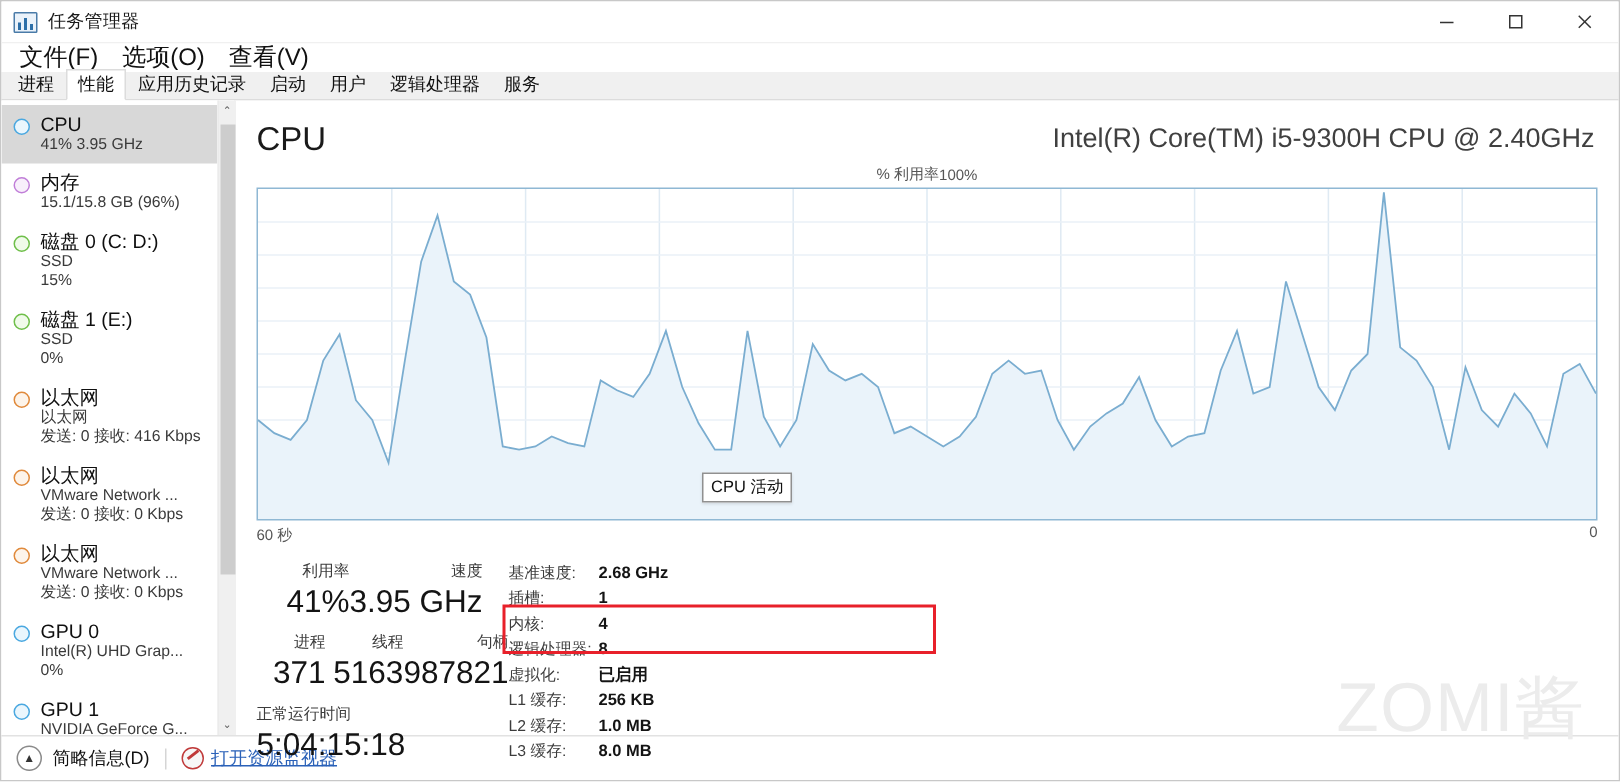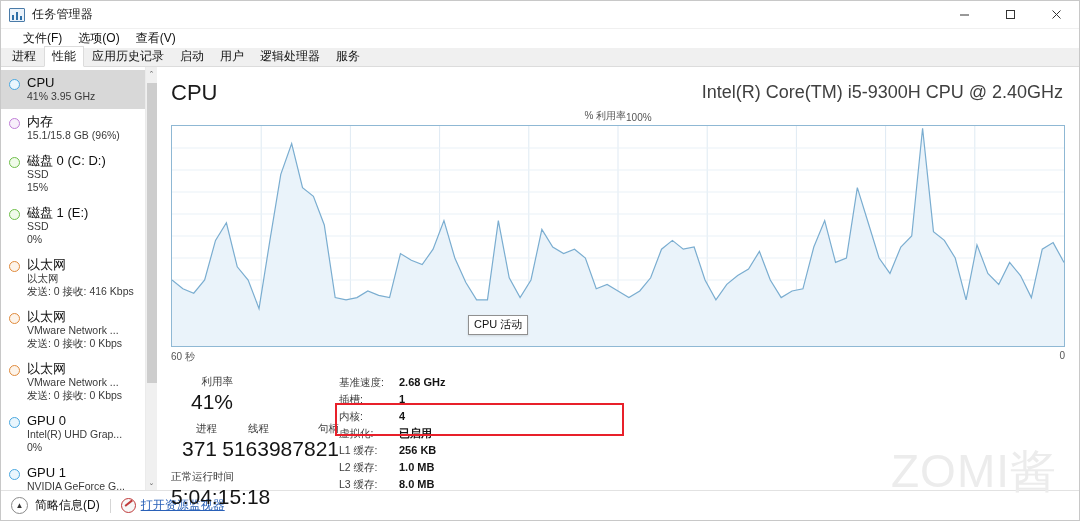--- a/index.html
+++ b/index.html
@@ -46,22 +46,22 @@
     width: 46px; height: 28px;
     display: flex; align-items: center; justify-content: center;
     font-size: 12px; color: #333; cursor: default;
   }
   .tb-btn svg { display: block; }
 
   
   .menubar {
     height: 19px; flex: 0 0 19px;
     display: flex; align-items: center;
-    padding-left: 20px; background: #ffffff;
-    font-size: 12px; color: #111;
+    padding-left: 10px; background: #ffffff;
+    font-size: 16px; color: #111;
   }
   .menu-item { padding: 0 8px 0 2px; margin-right: 6px; cursor: default; line-height: 19px; }
 
   
   .tabstrip {
     height: 19px; flex: 0 0 19px;
     display: flex; align-items: flex-end;
     background: #f0f0f0;
     border-bottom: 1px solid #dcdcdc;
     padding-left: 3px;
@@ -423,20 +423,24 @@
       </div>
 
       <div class="stats">
 
         <div class="stats-left">
           <div class="stat-row">
             <div class="stat-cell" style="width:62px">
               <div class="stat-label">利用率</div>
               <div class="stat-value">41%</div>
             </div>
+            <div class="stat-cell">
+              <div class="stat-label">速度</div>
+              <div class="stat-value">3.95 GHz</div>
+            </div>
           </div>
 
           <div class="stat-row" style="margin-top:6px">
             <div class="stat-cell" style="width:55px">
               <div class="stat-label">进程</div>
               <div class="stat-value">371</div>
             </div>
             <div class="stat-cell" style="width:62px">
               <div class="stat-label">线程</div>
               <div class="stat-value">5163</div>
@@ -460,20 +464,24 @@
           </div>
           <div class="detail-row">
             <div class="detail-key">插槽:</div>
             <div class="detail-val">1</div>
           </div>
           <div class="detail-row">
             <div class="detail-key">内核:</div>
             <div class="detail-val">4</div>
           </div>
           <div class="detail-row">
+            <div class="detail-key">逻辑处理器:</div>
+            <div class="detail-val">8</div>
+          </div>
+          <div class="detail-row">
             <div class="detail-key">虚拟化:</div>
             <div class="detail-val">已启用</div>
           </div>
           <div class="detail-row">
             <div class="detail-key">L1 缓存:</div>
             <div class="detail-val">256 KB</div>
           </div>
           <div class="detail-row">
             <div class="detail-key">L2 缓存:</div>
             <div class="detail-val">1.0 MB</div>

